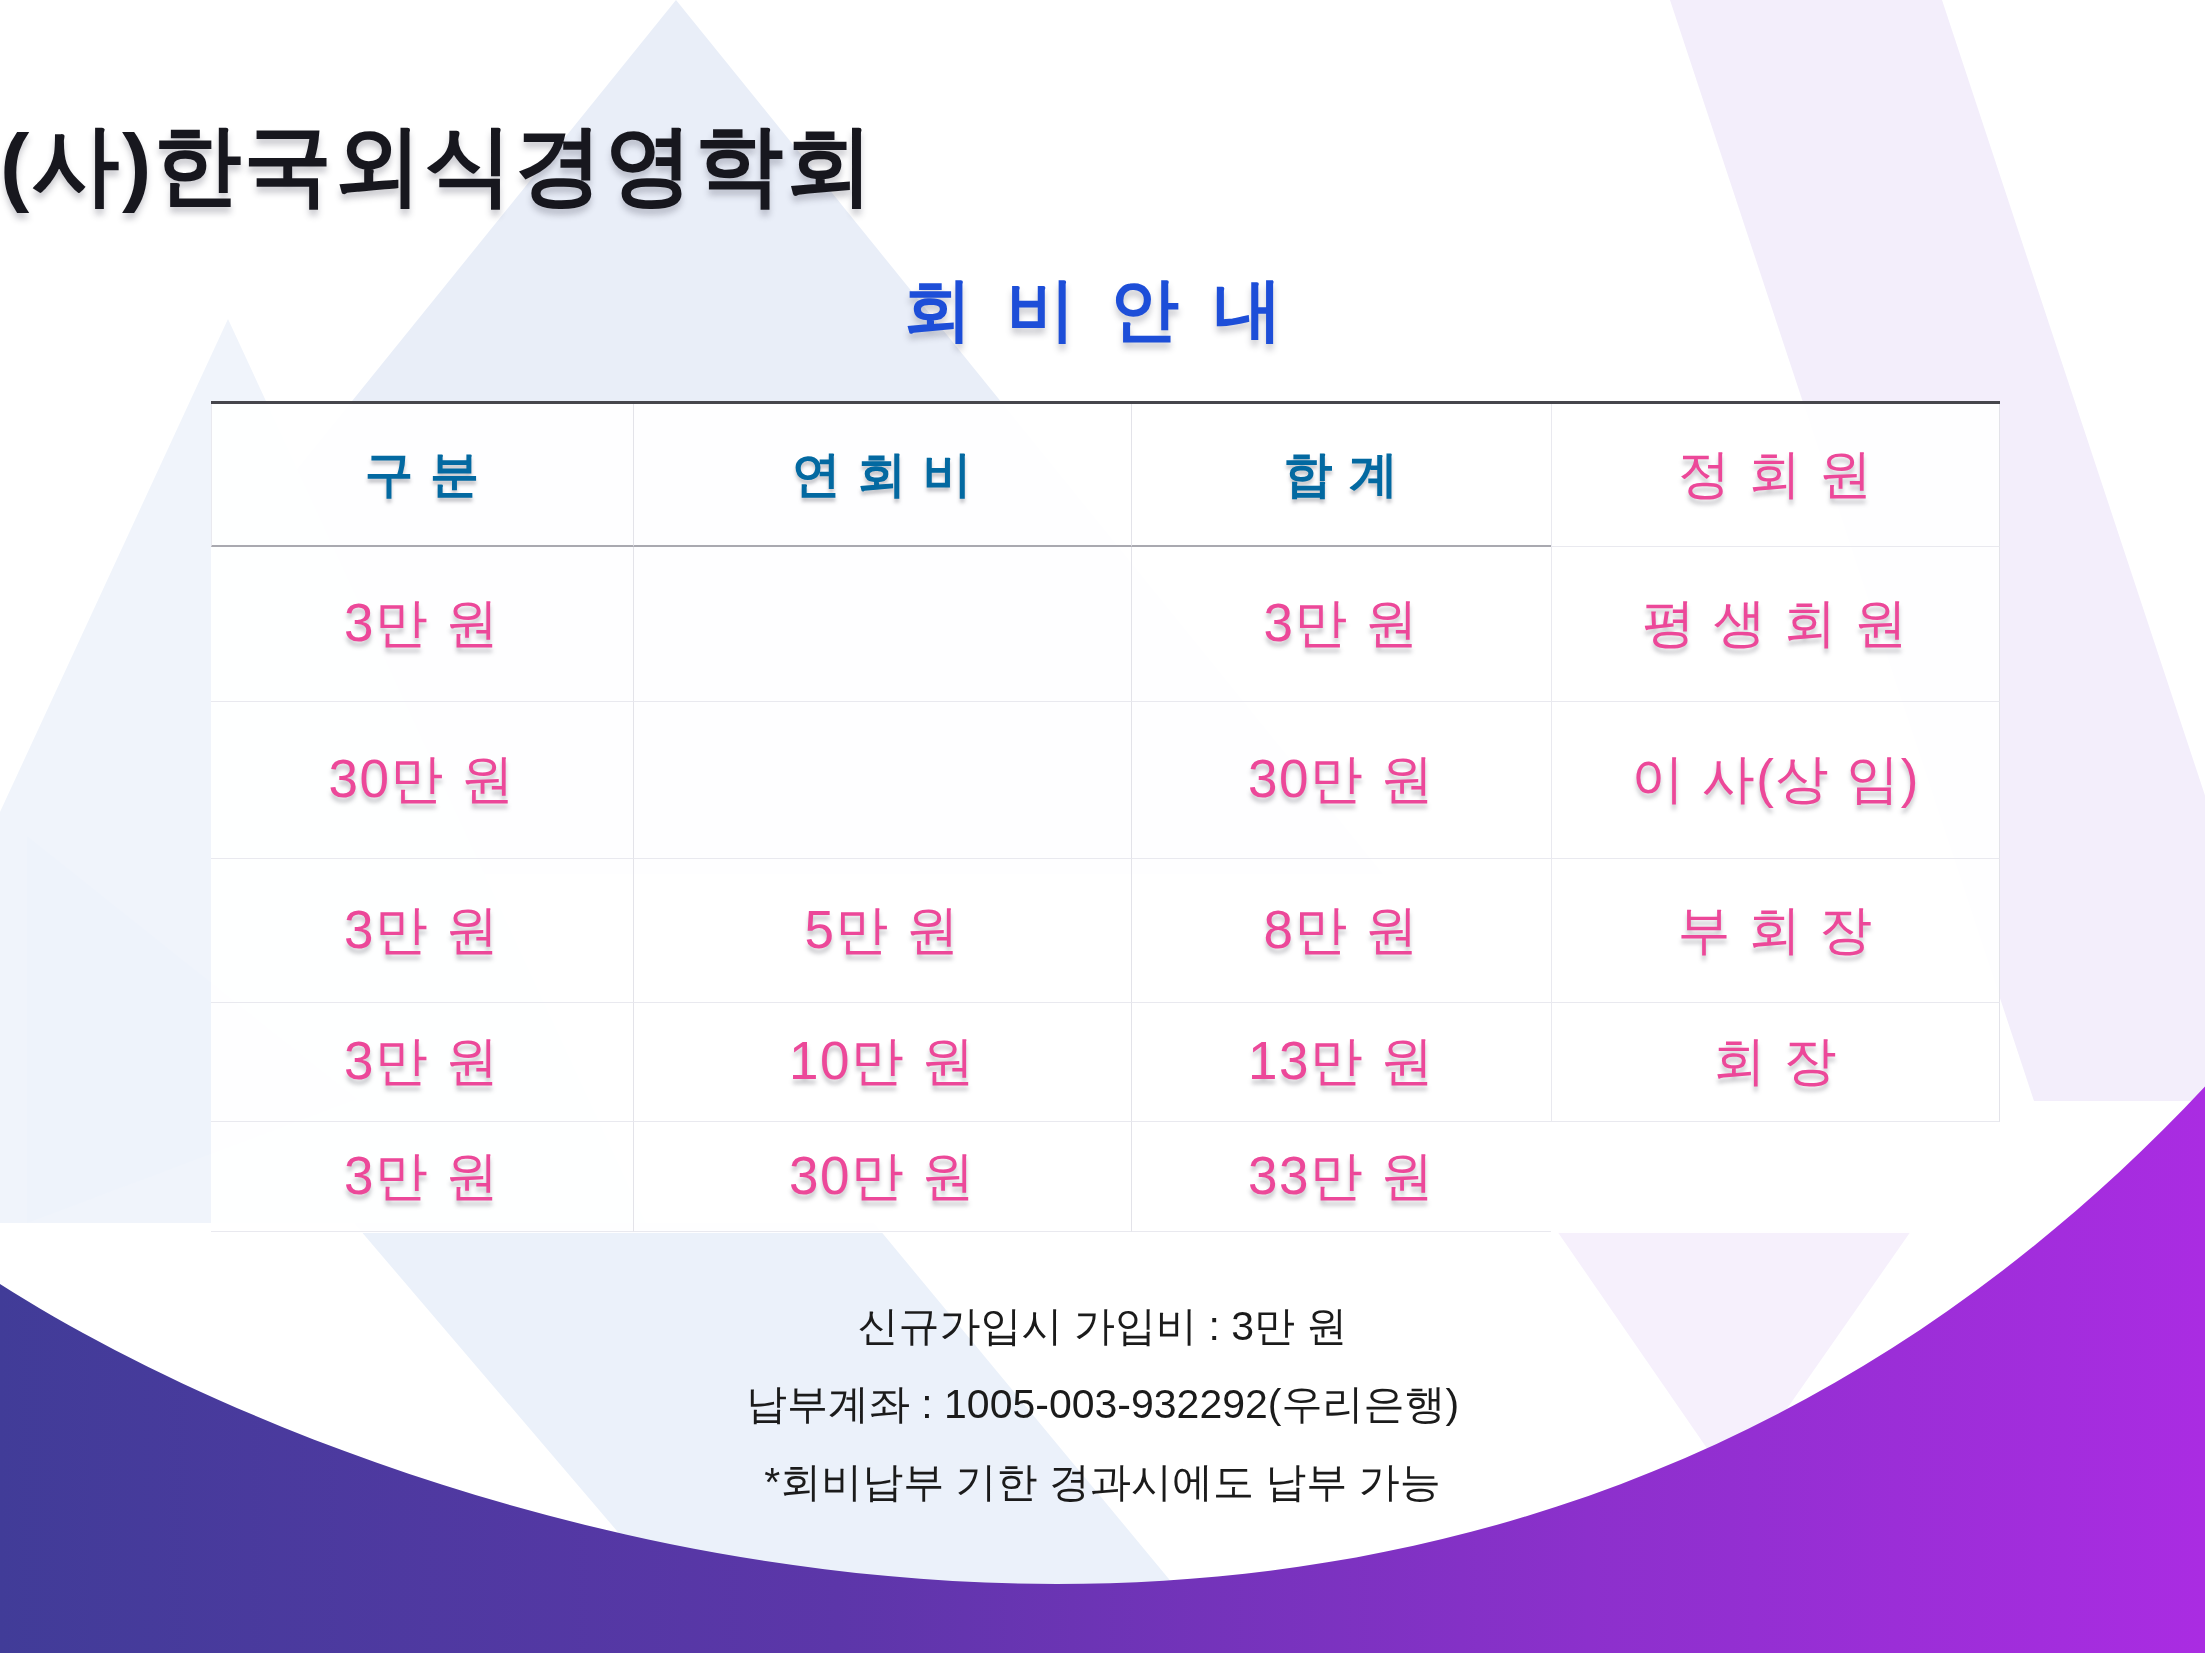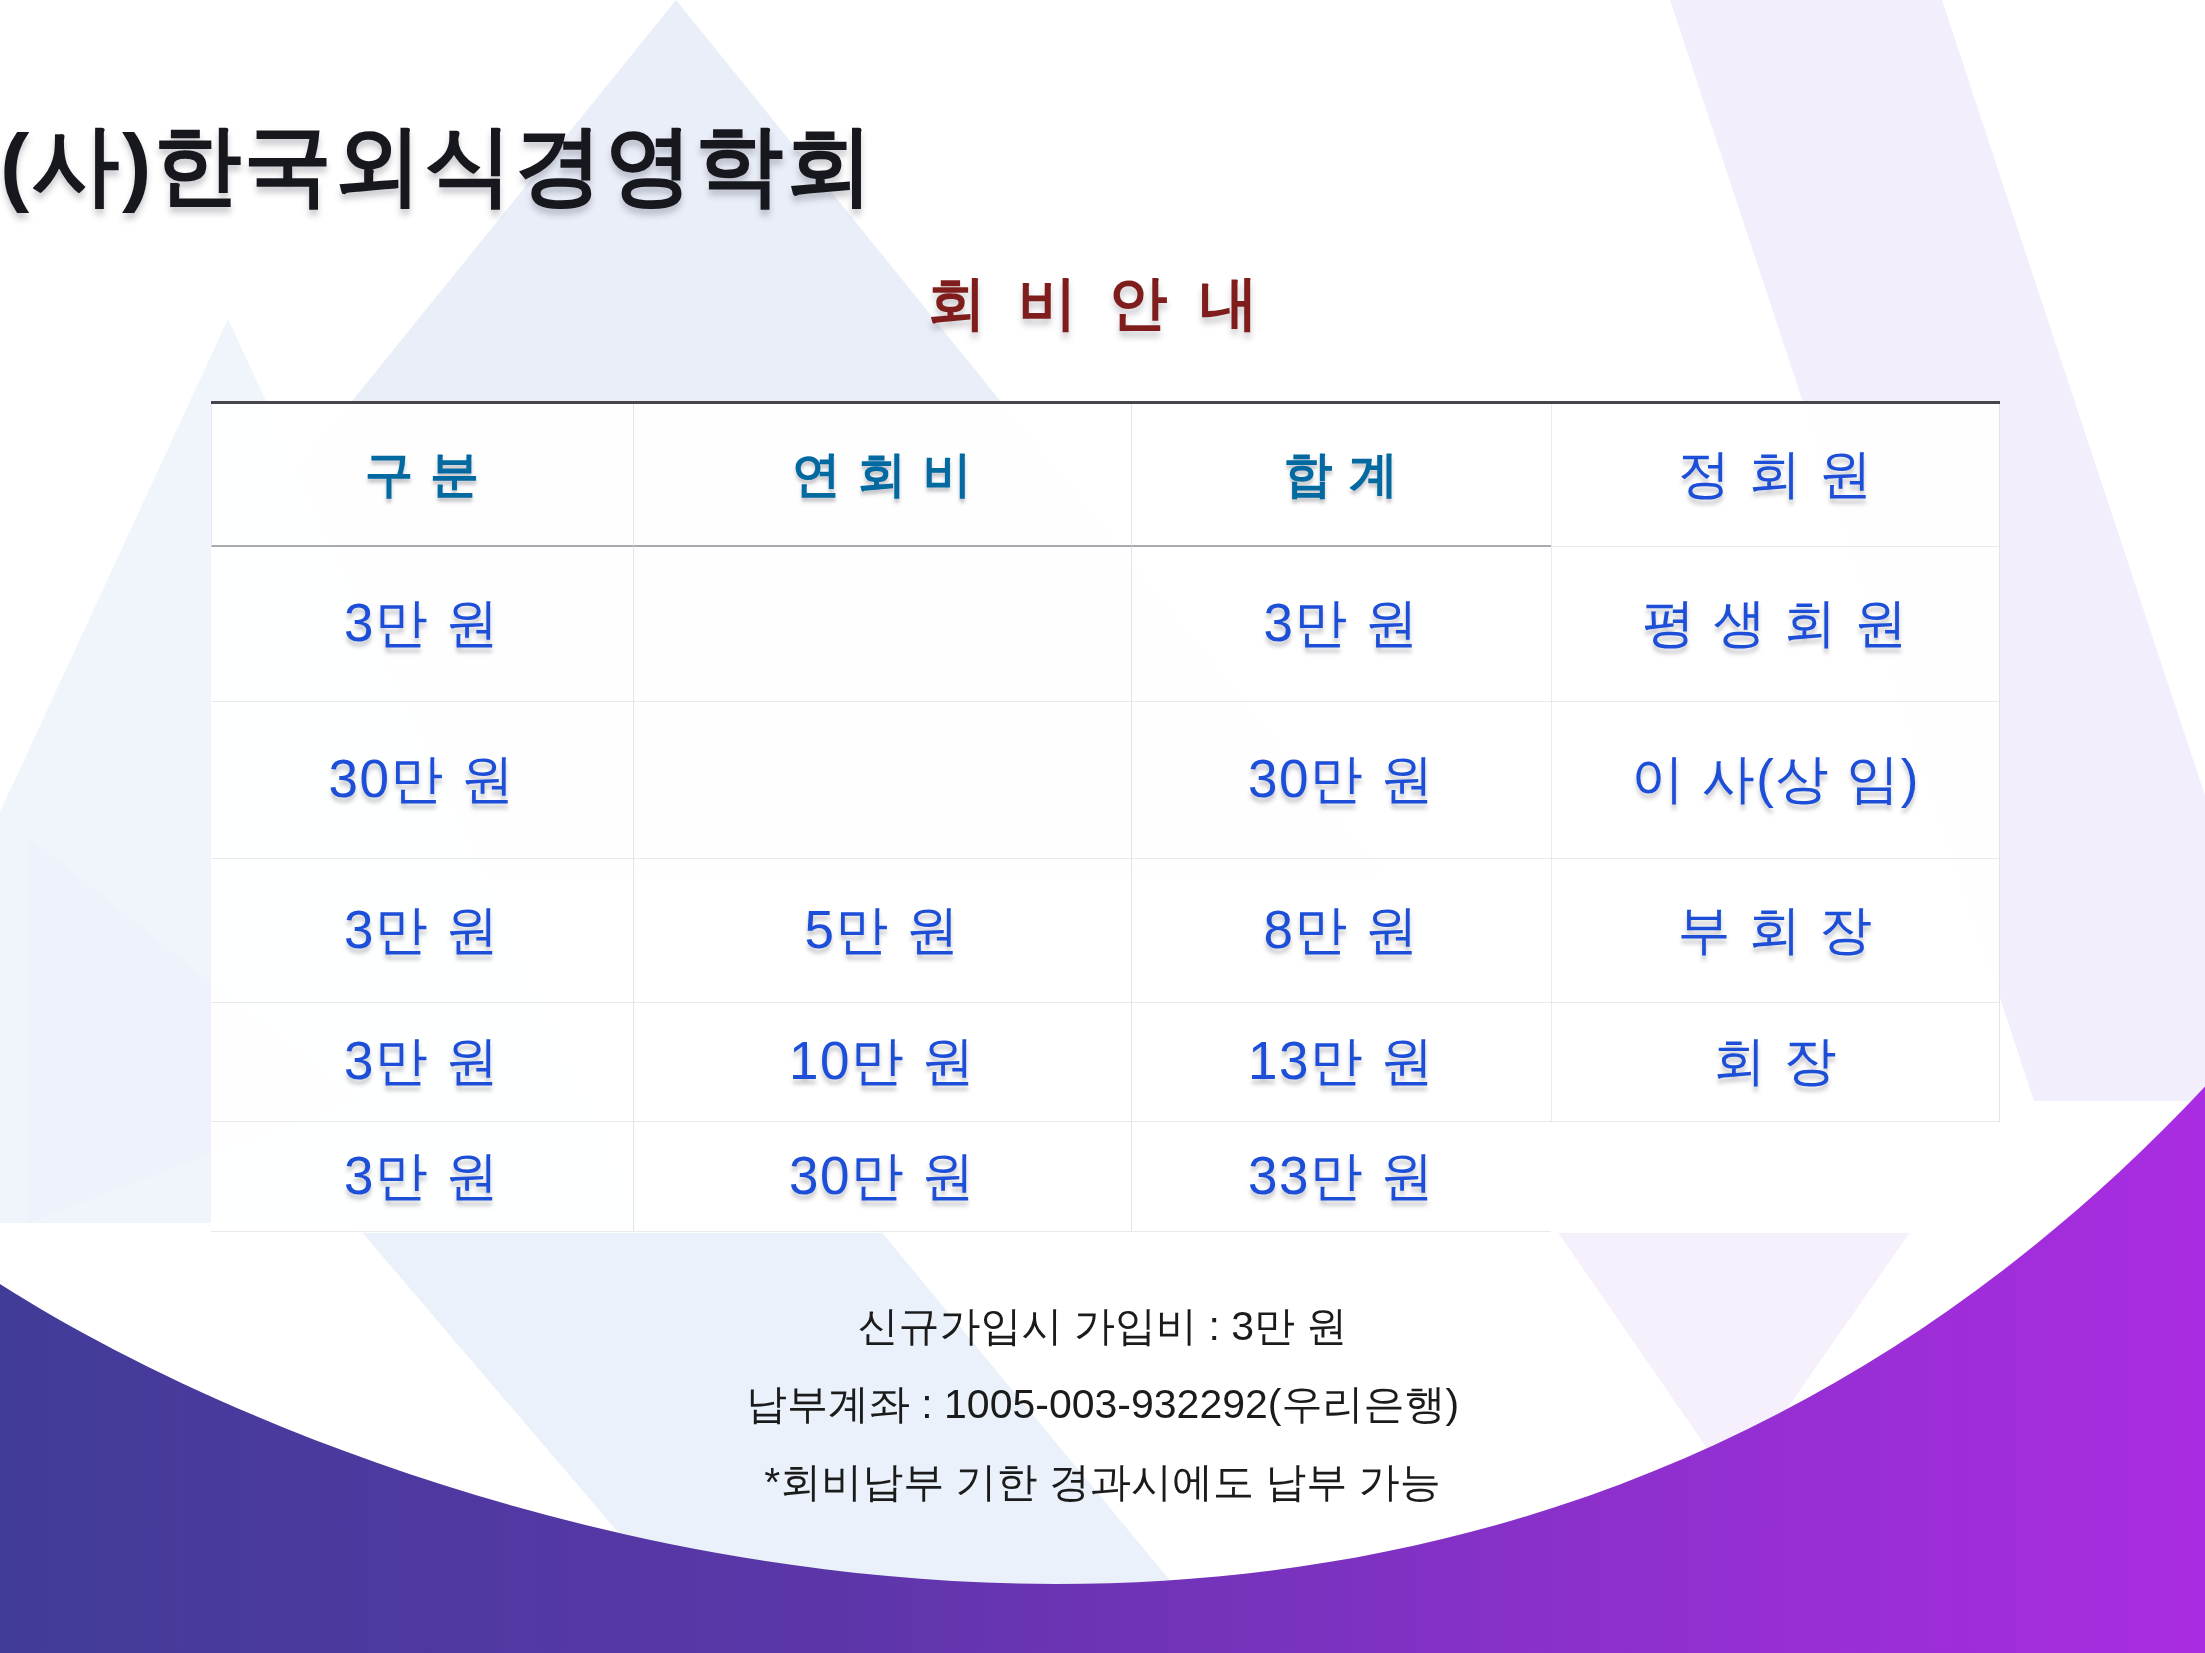--- a/index.html
+++ b/index.html
@@ -45,22 +45,22 @@
   .org-name {
     position: absolute; left: 0; right: 0; top: 106px;
     text-align: left; z-index: 2;
     font-size: 88px; font-weight: 800; letter-spacing: 2.3px;
     color: #17171e;
     text-shadow: 0 6px 6.8px rgba(50,50,70,0.25);
   }
   .page-title {
     position: absolute; left: 0; right: 12px; top: 264px;
     text-align: center; z-index: 2;
-    font-size: 59px; font-weight: 800; letter-spacing: 7.6px;
-    color: #7f1d1d;
+    font-size: 69px; font-weight: 800; letter-spacing: 7.6px;
+    color: #1d4ed8;
     text-shadow: 0 6px 6.8px rgba(50,50,70,0.25);
   }
 
   
   .fee-table {
     position: absolute; left: 211px; top: 401px; z-index: 2;
     width: 1789px; height: 832px;
     box-sizing: border-box;
     display: grid;
     grid-template-columns: 423px 498px 419px 449px;
@@ -75,21 +75,21 @@
   }
   .c1 { border-left: 1.5px solid #e9e9ef; }
   .c4 { border-right: none; }
   .th {
     font-size: 49px; font-weight: 600; color: #0369a1;
     letter-spacing: 1.5px;
     border-bottom: 2.3px solid #a9a9b0;
     text-shadow: 0 3.8px 3.8px rgba(90,90,100,0.35);
   }
   .td {
-    font-size: 53px; font-weight: 400; color: #1d4ed8;
+    font-size: 53px; font-weight: 400; color: #ec4899;
     letter-spacing: 1.5px;
     border-bottom: 1.5px solid #e9e9ef;
     text-shadow: 0 4.6px 4.6px rgba(130,130,140,0.45);
   }
 
   
   .footer-notes {
     position: absolute; left: 0; right: 0; top: 1287px; z-index: 2;
     text-align: center;
     font-size: 41px; color: #1b1b1b;

